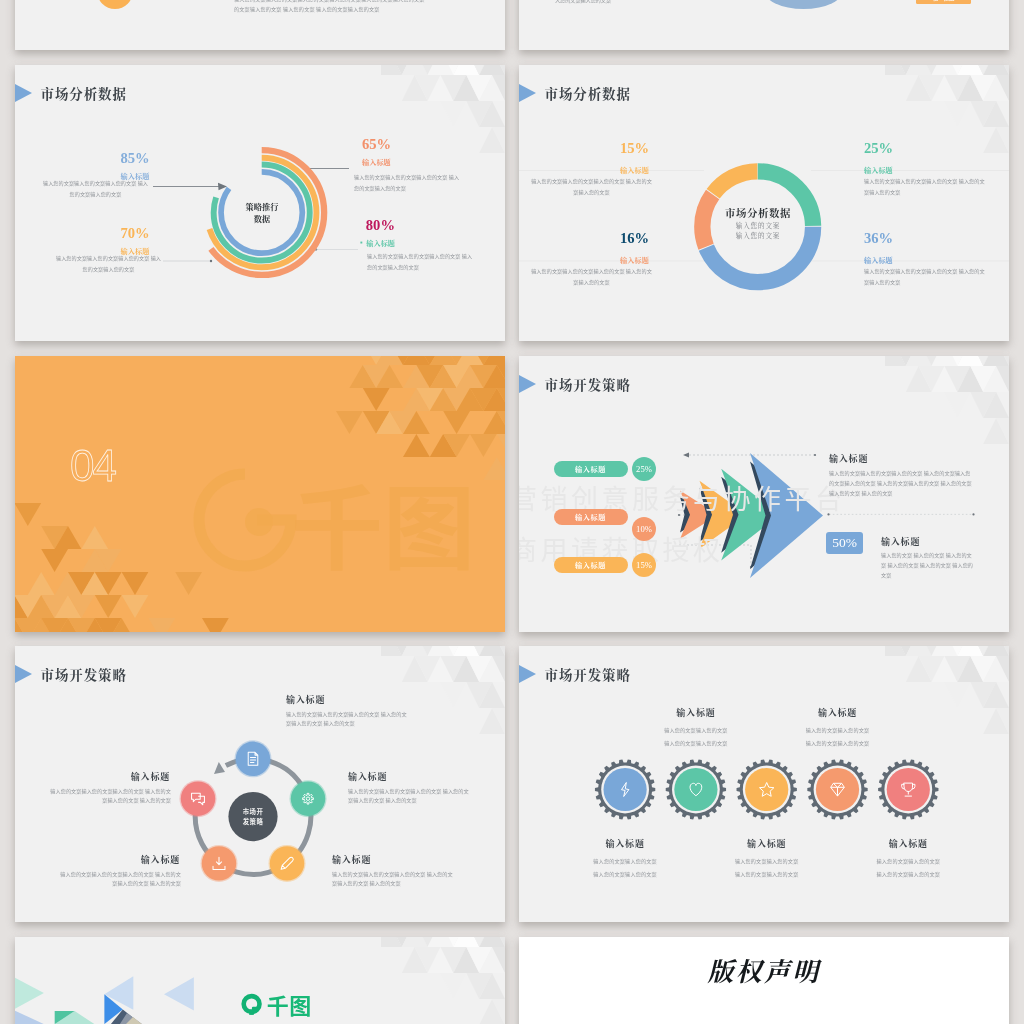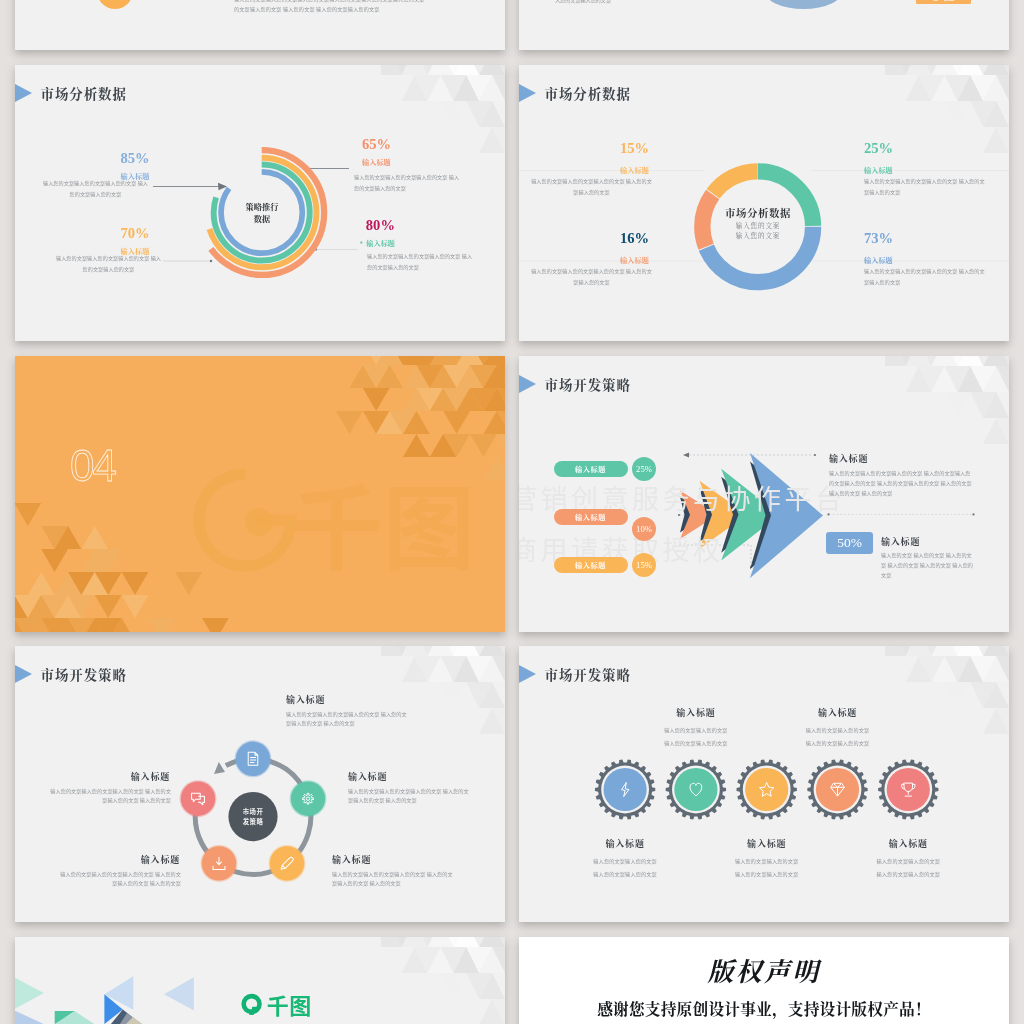--- a/index.html
+++ b/index.html
@@ -63,21 +63,21 @@
      font-size:27px;font-weight:400;line-height:1.9;letter-spacing:3.5px;
      font-family:"Noto Sans CJK SC",sans-serif;white-space:nowrap;}
   .pill{position:absolute;left:34.5px;width:74px;height:16px;border-radius:8px;color:#fff;
      font-size:7.2px;font-weight:700;text-align:center;line-height:16px;letter-spacing:0.6px;
      font-family:"Noto Serif CJK SC",serif;}
   .pillnum{position:absolute;left:113px;width:24px;height:24px;border-radius:50%;color:#fff;
      font-size:8.6px;font-weight:400;text-align:center;line-height:24px;
      font-family:"Liberation Serif",serif;}
   .ch-rt{position:absolute;font-size:9px;font-weight:700;color:#3d4349;letter-spacing:0.8px;
      font-family:"Noto Serif CJK SC","Liberation Serif",serif;}
-  .pct50{position:absolute;left:307px;top:176px;width:47px;height:22px;border-radius:3px;background:#79a7d8;
+  .pct50{position:absolute;left:307px;top:176px;width:37px;height:22px;border-radius:3px;background:#79a7d8;
      color:#fff;font-size:13.5px;text-align:center;line-height:22px;font-family:"Liberation Serif",serif;}
   
   .g-lbl{position:absolute;font-size:9px;font-weight:700;color:#3d4349;text-align:center;
      letter-spacing:0.8px;line-height:1;font-family:"Noto Serif CJK SC","Liberation Serif",serif;}
   .g-body{position:absolute;font-size:5.1px;color:#8f9398;text-align:center;line-height:1;
      letter-spacing:0.2px;font-family:"Noto Sans CJK SC",sans-serif;white-space:nowrap;}
   
   .logo-wrap{position:absolute;left:224.8px;top:55px;display:flex;align-items:center;gap:3px;}
   .logo-tx{font-size:22px;font-weight:700;color:#18b877;letter-spacing:0.5px;
      font-family:"Noto Sans CJK SC",sans-serif;line-height:1;}
@@ -249,21 +249,21 @@
   </div>
   <div class="a3-body" style="position:absolute;left:345px;top:111px;width:123px;">输入您的文案输入您的文案输入您的文案 输入您的文案输入您的文案</div>
 
   <div style="position:absolute;left:53px;top:166px;width:125px;text-align:center;">
     <div class="pct" style="font-size:14.6px;color:#0c4a6e;line-height:1;">16%</div>
     <div class="lbl" style="color:#f59a6e;margin-top:9px;">输入标题</div>
   </div>
   <div class="a3-body ctr" style="position:absolute;left:11px;top:201px;width:123px;">输入您的文案输入您的文案输入您的文案 输入您的文案输入您的文案</div>
 
   <div style="position:absolute;left:345px;top:166px;width:125px;text-align:left;">
-    <div class="pct" style="font-size:14.6px;color:#79a7d8;line-height:1;">73%</div>
+    <div class="pct" style="font-size:14.6px;color:#79a7d8;line-height:1;">36%</div>
     <div class="lbl" style="color:#79a7d8;margin-top:9px;">输入标题</div>
   </div>
   <div class="a3-body" style="position:absolute;left:345px;top:201px;width:123px;">输入您的文案输入您的文案输入您的文案 输入您的文案输入您的文案</div>
 </div>
 
 <div class="slide" style="left:15px;top:356px;background:#f7ae5c;">
   <div class="sec-tri"><svg width="490" height="276" viewBox="0 0 490 276">
           <rect width="490" height="276" fill="#f7ae5c"></rect>
           <g>
             <polygon points="347.8,-14.0 374.6,-14.0 361.2,9.0" fill="#f5b96f"></polygon>
@@ -709,16 +709,15 @@
       <circle cx="11.6" cy="12.0" r="7.9" fill="none" stroke="#12b274" stroke-width="4.6"></circle>
       <rect x="11.9" y="14.8" width="5.8" height="4.4" rx="1.1" fill="#12b274"></rect>
       <rect x="9.2" y="17.5" width="4.6" height="5.4" fill="#12b274"></rect>
     </svg>
     <span class="logo-tx">千图</span>
   </div>
 </div>
 
 <div class="slide" style="left:519px;top:937px;height:160px;background:#ffffff;">
   <div class="cp-h">版权声明</div>
-  <div class="cp-s">感谢您支持原创设计事业，支持设计版权产品！</div>
 </div>
 
 </div>
 
 </body></html>

